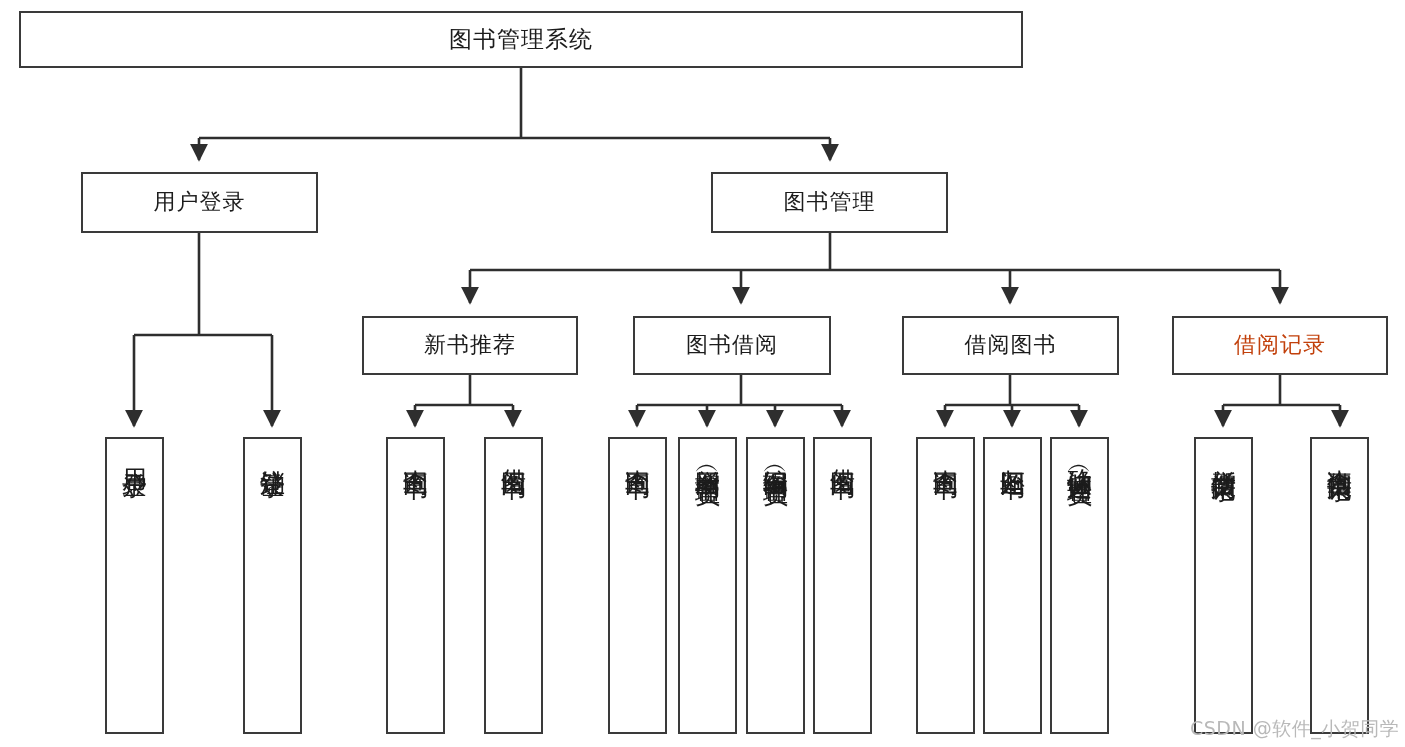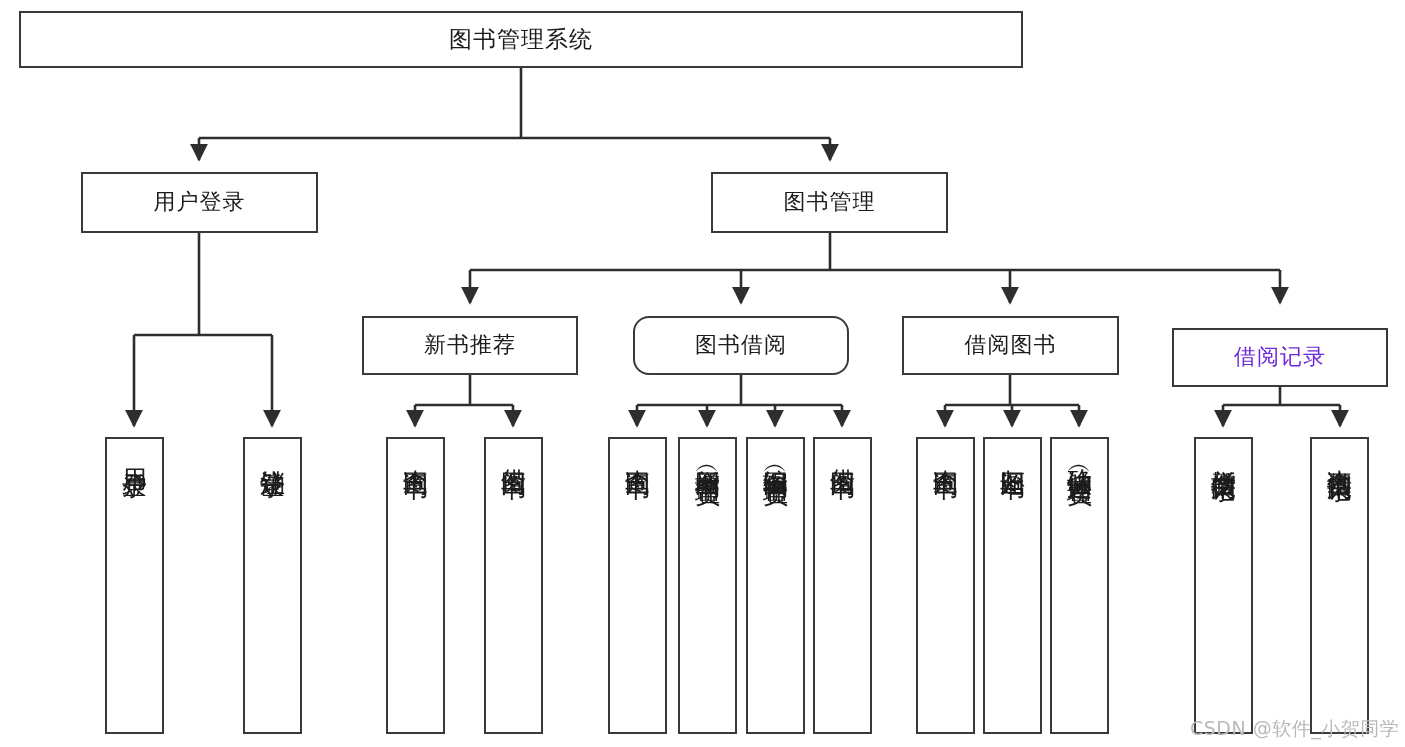--- a/index.html
+++ b/index.html
@@ -128,27 +128,27 @@
   <div class="node node-h" id="node-l2-0" style="left: 81px; top: 172px; width: 237px; height: 61px; border-color: rgb(58, 58, 58); background: rgb(255, 255, 255); color: rgb(28, 28, 28);">
     <span>用户登录</span>
   </div>
   <div class="node node-h" id="node-l3-0" style="left: 362px; top: 316px; width: 216px; height: 59px; border-color: rgb(58, 58, 58); background: rgb(255, 255, 255); color: rgb(28, 28, 28);">
     <span>新书推荐</span>
   </div>
 
   <div class="node node-h" id="node-l2-1" style="left: 711px; top: 172px; width: 237px; height: 61px; border-color: rgb(58, 58, 58); background: rgb(255, 255, 255); color: rgb(28, 28, 28);">
     <span>图书管理</span>
   </div>
-  <div class="node node-h" id="node-l3-1" style="left: 633px; top: 316px; width: 216px; height: 59px; border-color: rgb(58, 58, 58); background: rgb(255, 255, 255); color: rgb(28, 28, 28); border-radius: 16px;">
+  <div class="node node-h" id="node-l3-1" style="left: 633px; top: 316px; width: 198px; height: 59px; border-color: rgb(58, 58, 58); background: rgb(255, 255, 255); color: rgb(28, 28, 28);">
     <span>图书借阅</span>
   </div>
   <div class="node node-h" id="node-l3-2" style="left: 902px; top: 316px; width: 217px; height: 59px; border-color: rgb(58, 58, 58); background: rgb(255, 255, 255); color: rgb(28, 28, 28);">
     <span>借阅图书</span>
   </div>
-  <div class="node node-h" id="node-l3-3" style="left: 1172px; top: 328px; width: 216px; height: 59px; border-color: rgb(58, 58, 58); background: rgb(255, 255, 255); color: #6d28d9;">
+  <div class="node node-h" id="node-l3-3" style="left: 1172px; top: 316px; width: 216px; height: 59px; border-color: rgb(58, 58, 58); background: rgb(255, 255, 255); color: #c2410c;">
     <span>借阅记录</span>
   </div>
 
   <div class="node node-v" id="node-leaf-0" style="left: 105px; top: 437px; width: 59px; height: 297px; border-color: rgb(58, 58, 58); background: rgb(255, 255, 255); color: rgb(28, 28, 28);">
     <span class="vtext">用户登录</span>
   </div>
   <div class="node node-v" id="node-leaf-1" style="left: 243px; top: 437px; width: 59px; height: 297px; border-color: rgb(58, 58, 58); background: rgb(255, 255, 255); color: rgb(28, 28, 28);">
     <span class="vtext">注销登录</span>
   </div>
   <div class="node node-v" id="node-leaf-2" style="left: 386px; top: 437px; width: 59px; height: 297px; border-color: rgb(58, 58, 58); background: rgb(255, 255, 255); color: rgb(28, 28, 28);">

